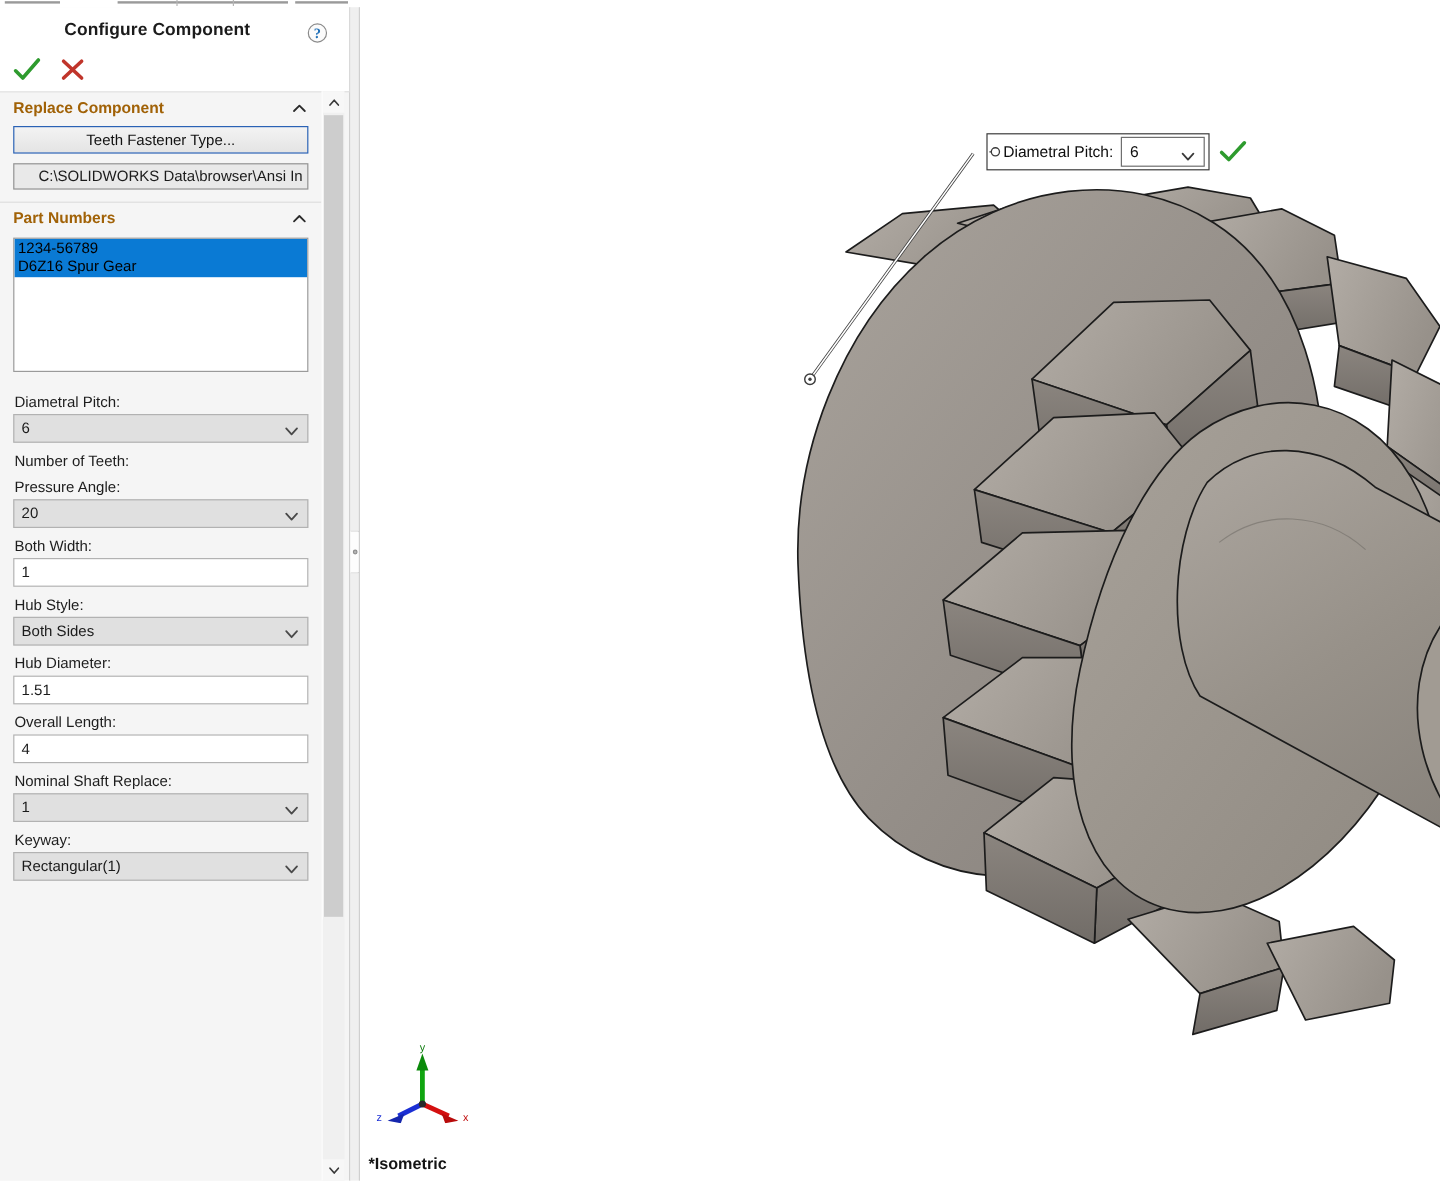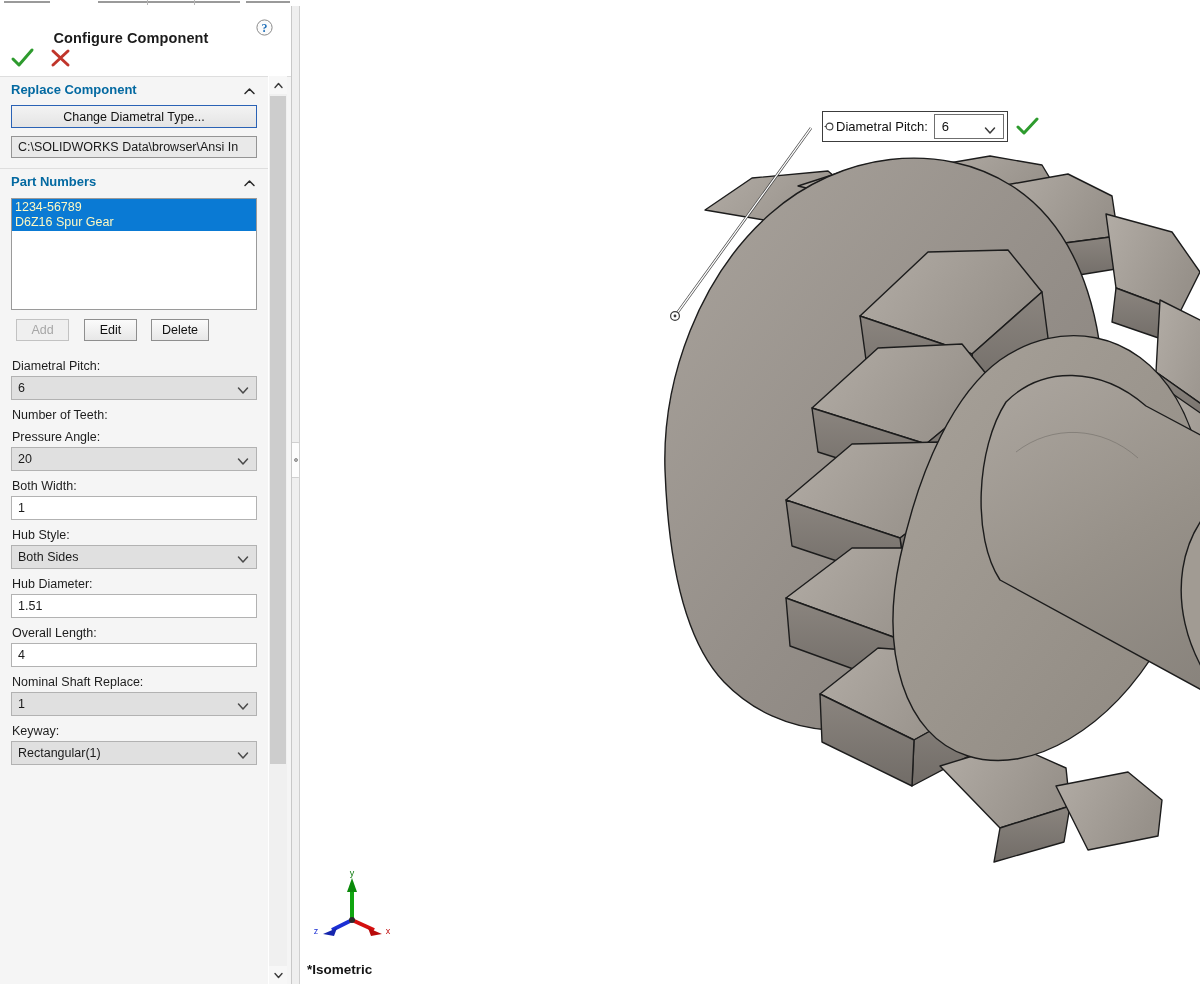--- a/index.html
+++ b/index.html
@@ -42,21 +42,21 @@
     border-right: 1px solid #c8c8c8;
     box-sizing: border-box;
   }
   .panel-head {
     position: relative;
     height: 70px;
     background: #ffffff;
     border-bottom: 1px solid #dcdcdc;
   }
   .panel-title {
-    position: absolute; left: 0; top: 24px; width: 262px;
+    position: absolute; left: 0; top: 11px; width: 262px;
     text-align: center;
     font-size: 14.5px; font-weight: bold; color: #1b1b1b;
     letter-spacing: 0.1px;
   }
   .help-icon {
     position: absolute; right: 18px; top: 13px;
     width: 17px; height: 17px;
   }
   .okcancel { position: absolute; left: 10px; top: 41px; }
   .ok-check, .cancel-x {
@@ -99,21 +99,21 @@
 
   
   .section-hd {
     position: relative;
     height: 26px;
     border-top: 1px solid #dedede;
     background: #f5f5f5;
   }
   .section-hd .sh-label {
     position: absolute; left: 11px; top: 5px;
-    font-size: 13px; font-weight: bold; color: #0369a1;
+    font-size: 13px; font-weight: bold; color: #a16207;
   }
   .section-hd .chev {
     position: absolute; right: 12px; top: 7px;
     width: 13px; height: 13px;
   }
 
   .sec-body { position: relative; padding: 0 11px 10px 11px; }
 
   .wide-btn {
     width: 246px; height: 23px;
@@ -126,40 +126,40 @@
     box-sizing: border-box;
     margin-top: 2px;
   }
   .pathbox {
     width: 246px; height: 22px;
     margin-top: 8px;
     background: #e9e9e9;
     border: 1px solid #949494;
     box-sizing: border-box;
     display: flex; align-items: center;
-    padding-left: 6px;
+    padding-left: 20px;
     font-size: 12.5px; color: #1a1a1a;
     white-space: nowrap; overflow: hidden;
   }
 
   .listbox {
     width: 246px; height: 112px;
     margin-top: 3px;
     background: #ffffff;
     border: 1px solid #9a9a9a;
     box-sizing: border-box;
     overflow: hidden;
   }
   .lb-item {
     padding: 1px 0 1px 3px;
     font-size: 12.5px; color: #111;
     line-height: 15px;
     cursor: pointer;
   }
-  .lb-item.sel { background: #0a7ad4; color: #fef9c3; }
+  .lb-item.sel { background: #0a7ad4; color: #000000; }
 
   .btnrow { margin-top: 9px; display: flex; gap: 0; }
   .sm-btn {
     height: 22px;
     background: linear-gradient(#fbfbfb, #e7e7e7);
     border: 1px solid #8e8e8e;
     font-size: 12.5px; color: #0f0f0f;
     display: flex; align-items: center; justify-content: center;
     cursor: pointer; box-sizing: border-box;
   }
@@ -319,43 +319,38 @@
 
       <div class="section-hd">
         <div class="sh-label">Replace Component</div>
         <span class="chev">
           <svg width="13" height="13" viewBox="0 0 13 13">
             <path d="M2 8.5 L6.5 4 L11 8.5" fill="none" stroke="#2a2a2a" stroke-width="1.5" stroke-linecap="round" stroke-linejoin="round"></path>
           </svg>
         </span>
       </div>
       <div class="sec-body">
-        <div class="wide-btn">Change Diametral Type...</div>
+        <div class="wide-btn">Teeth Fastener Type...</div>
         <div class="pathbox">C:\SOLIDWORKS Data\browser\Ansi In</div>
       </div>
 
       <div class="section-hd">
         <div class="sh-label">Part Numbers</div>
         <span class="chev">
           <svg width="13" height="13" viewBox="0 0 13 13">
             <path d="M2 8.5 L6.5 4 L11 8.5" fill="none" stroke="#2a2a2a" stroke-width="1.5" stroke-linecap="round" stroke-linejoin="round"></path>
           </svg>
         </span>
       </div>
       <div class="sec-body">
         <div class="listbox">
           <div class="lb-item sel">
             <div>1234-56789</div>
             <div>D6Z16 Spur Gear</div>
           </div>
-        </div>
-        <div class="btnrow">
-          <div class="sm-btn b-add disabled">Add</div>
-          <div class="sm-btn b-edit">Edit</div>
-          <div class="sm-btn b-del">Delete</div>
         </div>
       </div>
 
       <div class="sec-body" id="props-body">
           <div class="fld-label">Diametral Pitch:</div>
           <div class="combo">
             <span>6</span>
             <span class="cb-arrow"><svg width="12" height="9" viewBox="0 0 12 9">
                 <path d="M1.5 2 L6 7 L10.5 2" fill="none" stroke="#4a4a4a" stroke-width="1.5" stroke-linecap="round" stroke-linejoin="round"></path>
               </svg></span>

